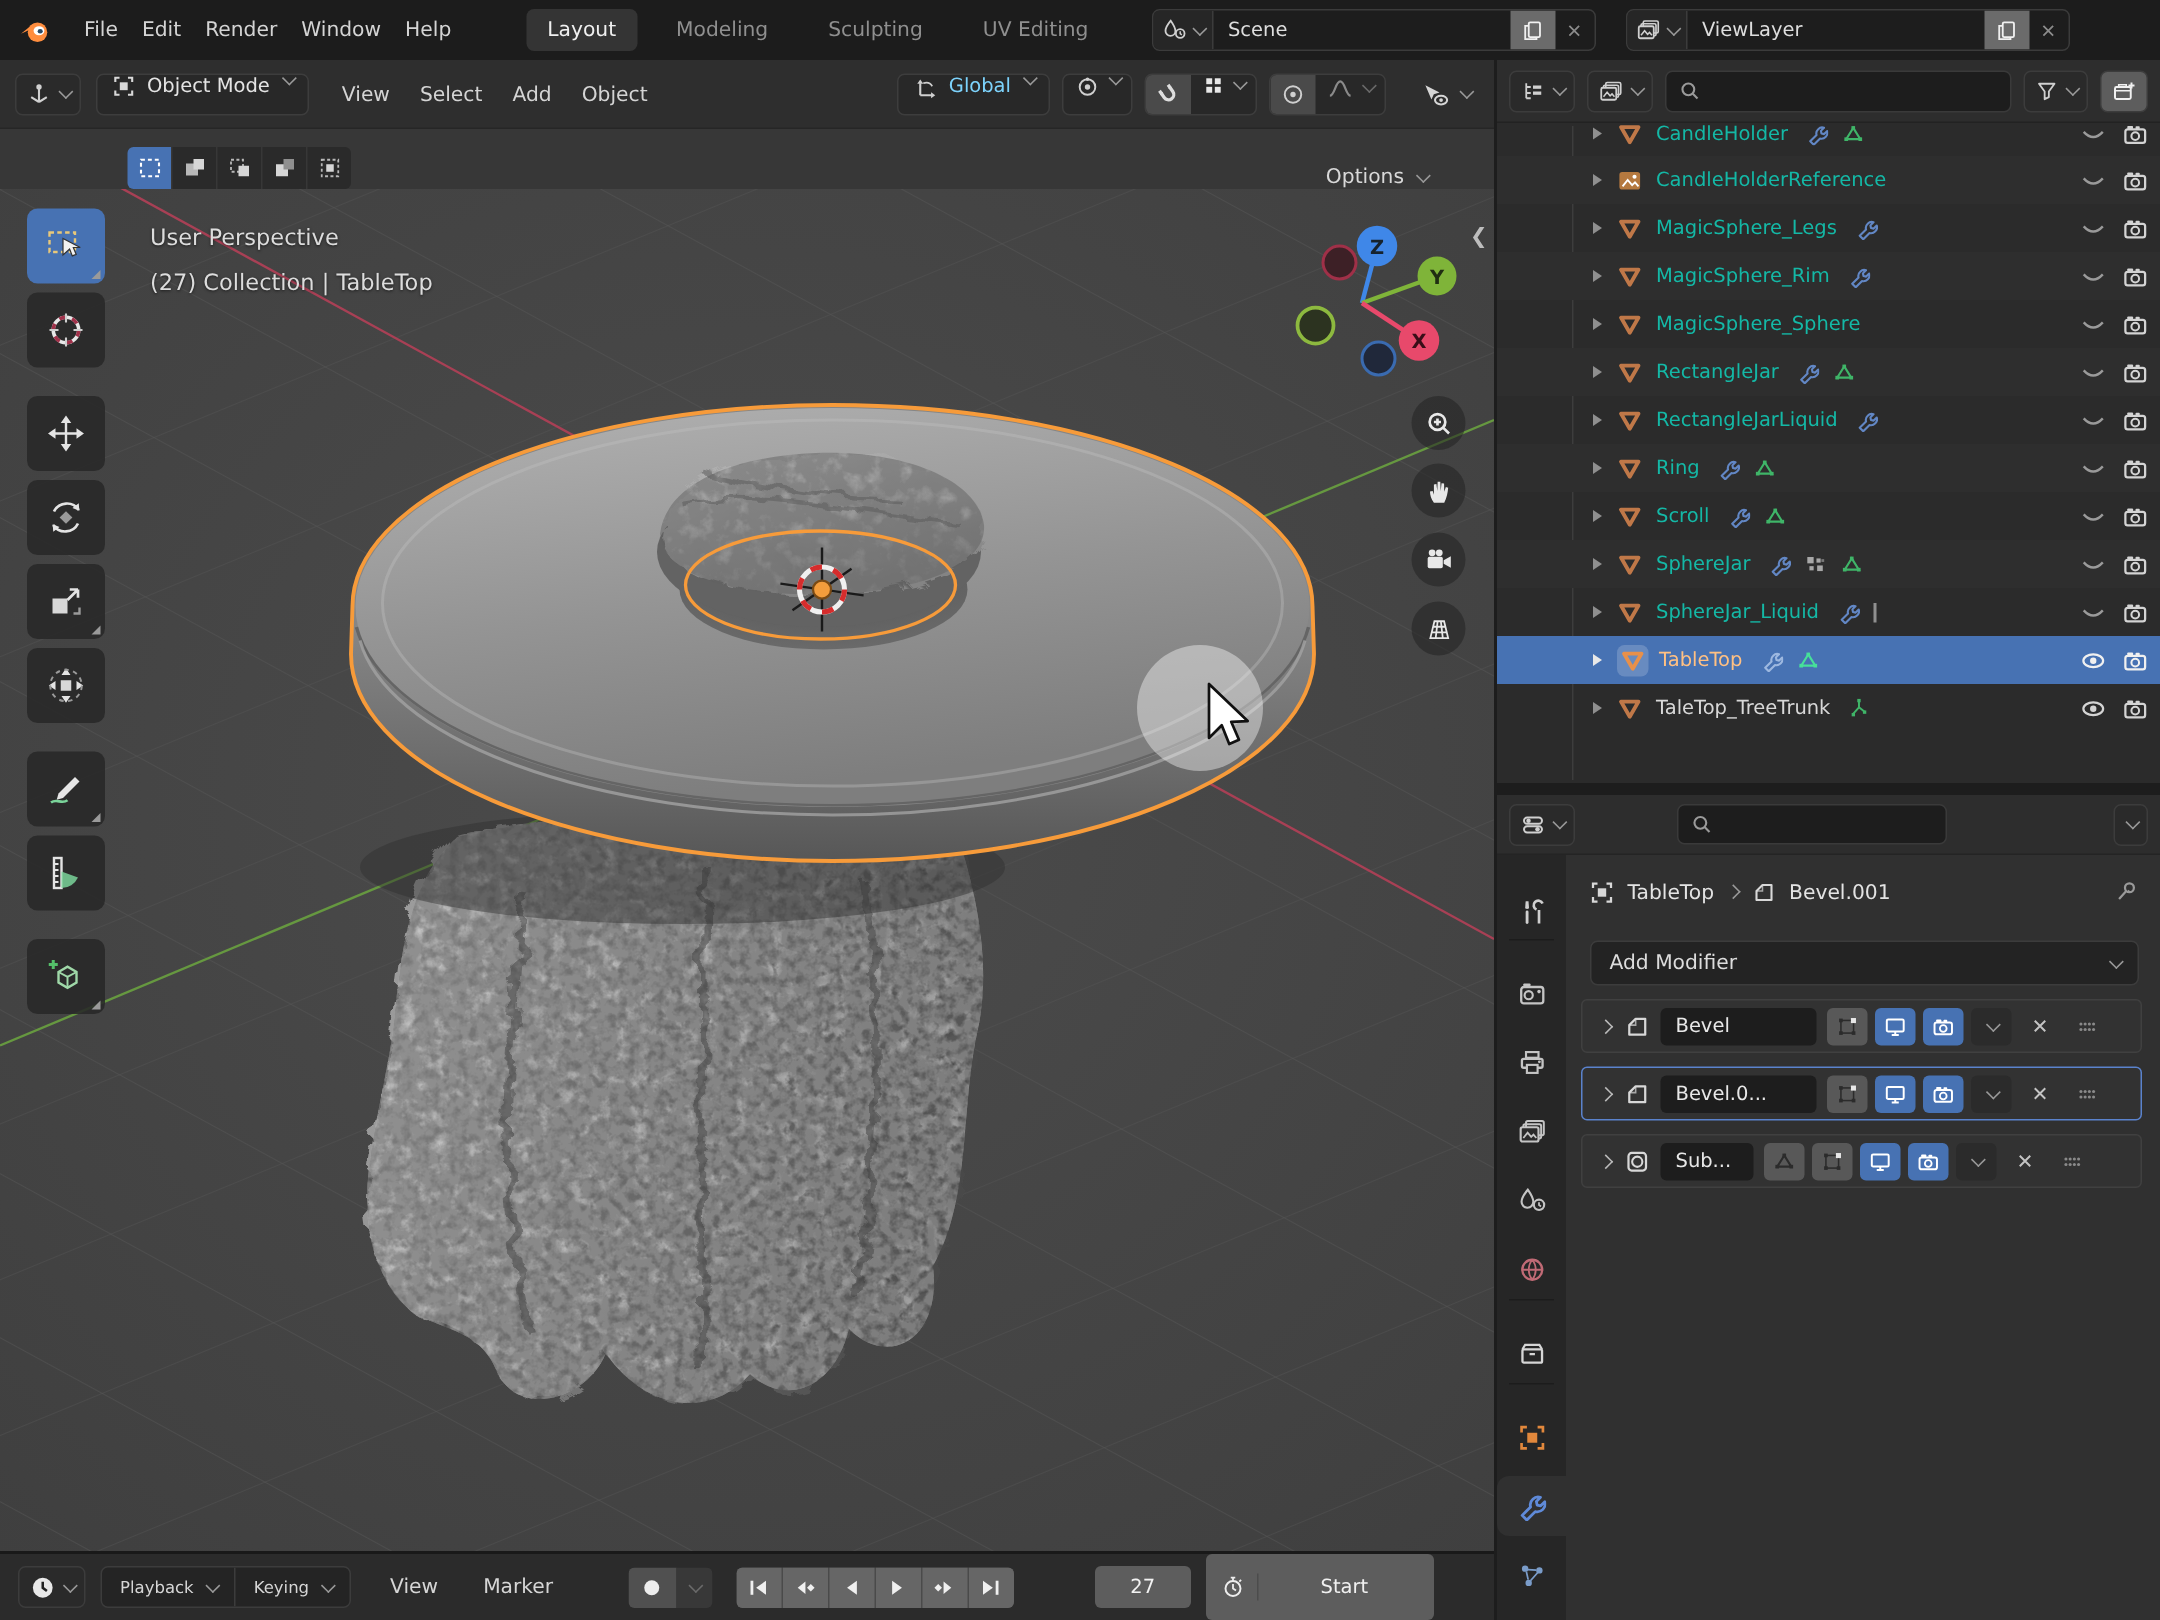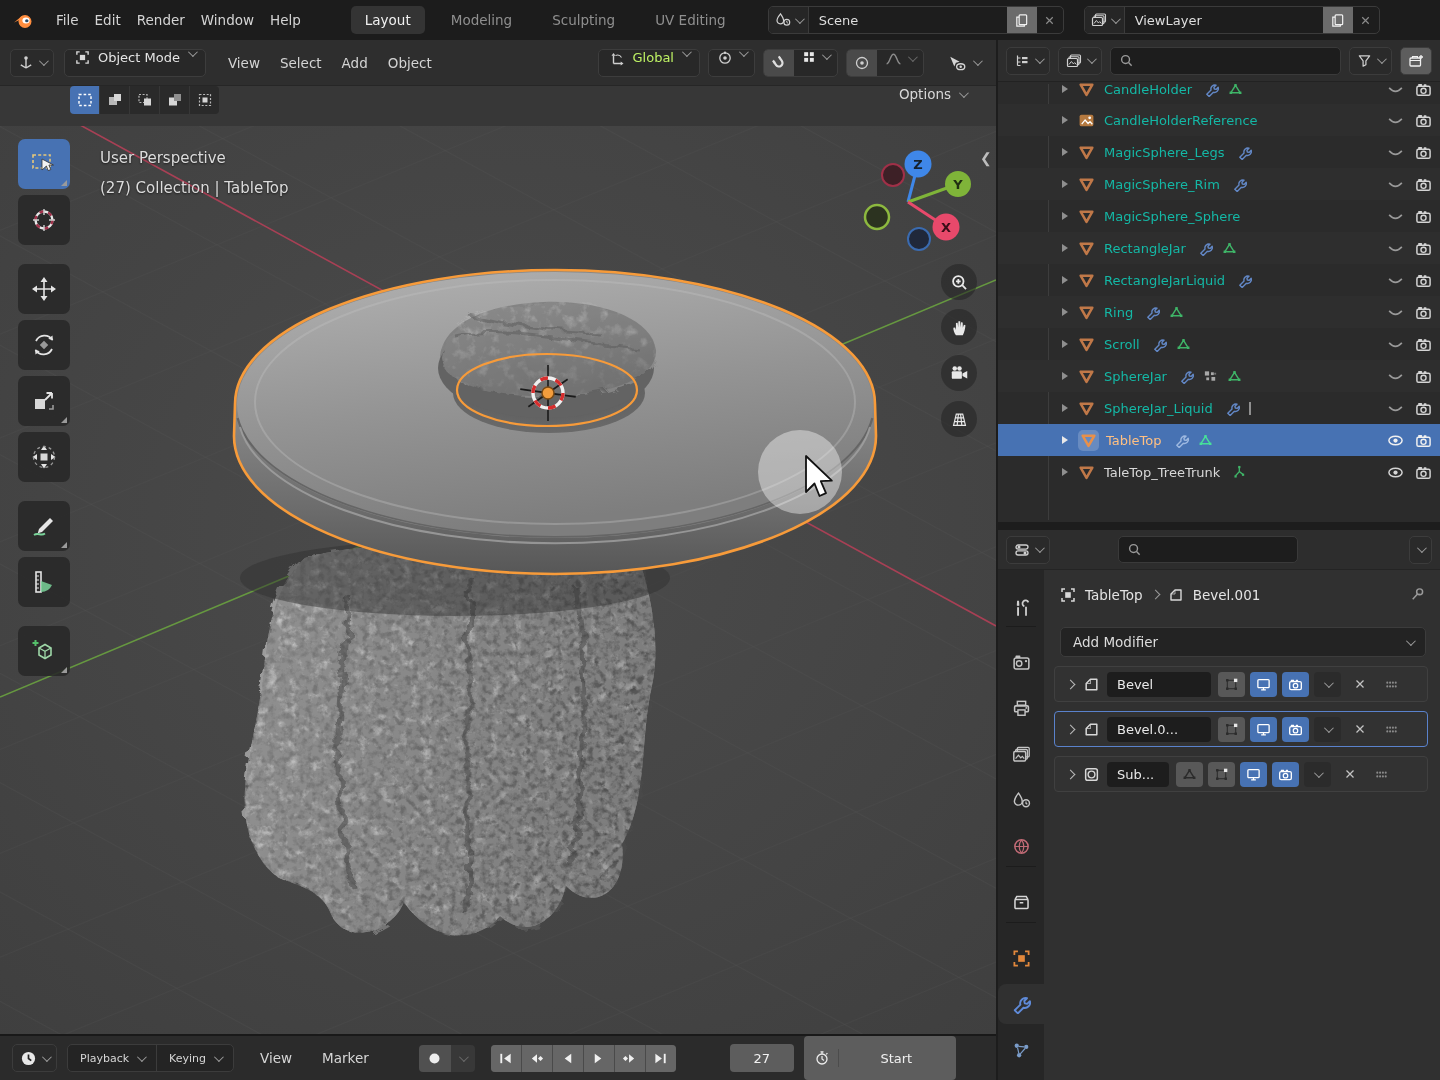--- a/index.html
+++ b/index.html
@@ -23,21 +23,21 @@
   .idwidget { display:flex; align-items:center; height:28px; background:#1d1d1d; border:1px solid #3b3b3b; border-radius:5px; overflow:hidden; }
   .idwidget .iconpart { display:flex; align-items:center; gap:4px; padding:0 6px; height:100%; background:#262626; border-right:1px solid #3b3b3b; }
   .idwidget .name { padding:0 10px; color:#dedede; }
   .idwidget .copybtn { width:30px; height:100%; background:#6b6b6b; display:flex; align-items:center; justify-content:center; }
   .idwidget .xbtn { width:26px; height:100%; display:flex; align-items:center; justify-content:center; color:#8a8a8a; }
 
   
   #viewport { position:absolute; left:0; top:40px; width:996px; height:994px; background:#454545; overflow:hidden; }
   #vp-header { position:absolute; left:0; top:0; width:996px; height:46px; background:#2e2e2e; display:flex; align-items:center; padding:0 10px; border-bottom:1px solid #262626; }
   #vp-header .menu { color:#d4d4d4; font-size:13.5px; padding:4px 10px; }
-  #vp-toolrow { position:absolute; left:0; top:46px; width:996px; height:40px; background:#333333cc; display:flex; align-items:flex-start; padding:0 16px; }
+  #vp-toolrow { position:absolute; left:0; top:46px; width:996px; height:40px; background:#333333cc; display:flex; align-items:flex-end; padding:0 31px; }
   .selmode { display:flex; gap:1px; margin-left:54px; }
   .selmode .smb { width:29px; height:28px; background:#2a2a2a; display:flex; align-items:center; justify-content:center; border-radius:0; }
   .selmode .smb:first-child { border-radius:4px 0 0 4px; }
   .selmode .smb:last-child { border-radius:0 4px 4px 0; }
   .selmode .smb.active { background:#4772b3; }
   #options-btn { margin-left:auto; margin-right:14px; display:flex; gap:8px; align-items:center; color:#d8d8d8; font-size:13.5px; }
 
   #scene-canvas { position:absolute; left:0; top:86px; width:996px; height:908px; }
 
   
@@ -557,21 +557,21 @@
       </div>
       <span class="menu" style="margin-left:12px">View</span>
       <span class="menu">Select</span>
       <span class="menu">Add</span>
       <span class="menu">Object</span>
 
       <div class="pill" style="margin-left:auto;padding:0 10px;gap:8px">
         <svg class="ic" width="16" height="16" color="#d0d0d0">
             <use href="#i-orient"></use>
           </svg>
-        <span style="color:#bef264">Global</span>
+        <span style="color:#7dd3fc">Global</span>
         <span class="chev"></span>
       </div>
       <div class="pill" style="margin-left:8px;padding:0 8px;gap:6px">
         <svg class="ic" width="16" height="16" color="#d0d0d0">
             <use href="#i-pivot"></use>
           </svg>
         <span class="chev"></span>
       </div>
       <div class="pill" style="margin-left:8px;padding:0;overflow:hidden">
         <span style="display:flex;align-items:center;justify-content:center;width:30px;height:100%;background:#4a4a4a">

